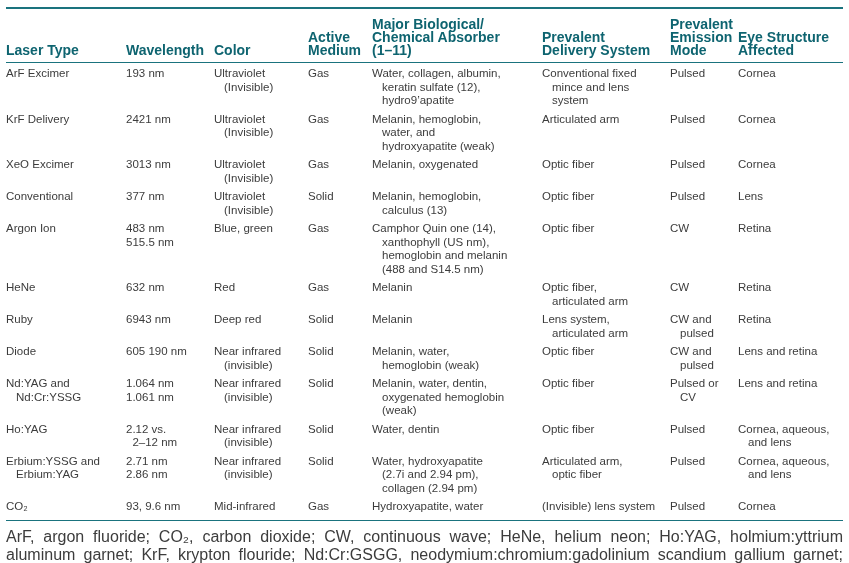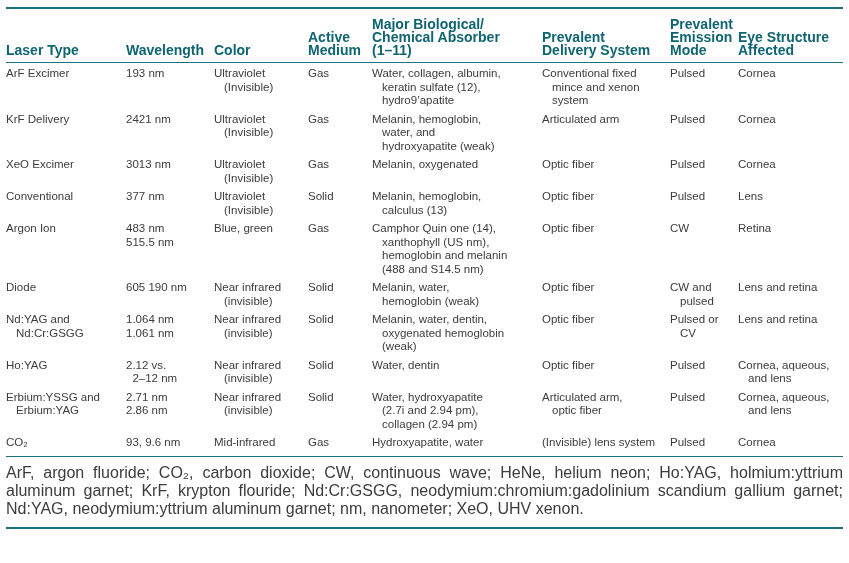--- a/index.html
+++ b/index.html
@@ -112,21 +112,21 @@
         <tr>
           <td><div class="cell hang">ArF Excimer</div></td>
           <td><div class="cell">193 nm</div></td>
           <td><div class="cell hang">Ultraviolet
 (Invisible)</div></td>
           <td><div class="cell hang">Gas</div></td>
           <td><div class="cell hang">Water, collagen, albumin,
 keratin sulfate (12),
 hydro9’apatite</div></td>
           <td><div class="cell hang">Conventional fixed
-mince and xenon
+mince and lens
 system</div></td>
           <td><div class="cell hang">Pulsed</div></td>
           <td><div class="cell hang">Cornea</div></td>
         </tr>
         <tr>
           <td><div class="cell hang">KrF Delivery</div></td>
           <td><div class="cell">2421 nm</div></td>
           <td><div class="cell hang">Ultraviolet
 (Invisible)</div></td>
           <td><div class="cell hang">Gas</div></td>
@@ -168,35 +168,58 @@
           <td><div class="cell hang">Gas</div></td>
           <td><div class="cell hang">Camphor Quin one (14),
 xanthophyll (US nm),
 hemoglobin and melanin
 (488 and S14.5 nm)</div></td>
           <td><div class="cell hang">Optic fiber</div></td>
           <td><div class="cell hang">CW</div></td>
           <td><div class="cell hang">Retina</div></td>
         </tr>
         <tr>
+          <td><div class="cell hang">HeNe</div></td>
+          <td><div class="cell">632 nm</div></td>
+          <td><div class="cell hang">Red</div></td>
+          <td><div class="cell hang">Gas</div></td>
+          <td><div class="cell hang">Melanin</div></td>
+          <td><div class="cell hang">Optic fiber,
+articulated arm</div></td>
+          <td><div class="cell hang">CW</div></td>
+          <td><div class="cell hang">Retina</div></td>
+        </tr>
+        <tr>
+          <td><div class="cell hang">Ruby</div></td>
+          <td><div class="cell">6943 nm</div></td>
+          <td><div class="cell hang">Deep red</div></td>
+          <td><div class="cell hang">Solid</div></td>
+          <td><div class="cell hang">Melanin</div></td>
+          <td><div class="cell hang">Lens system,
+articulated arm</div></td>
+          <td><div class="cell hang">CW and
+pulsed</div></td>
+          <td><div class="cell hang">Retina</div></td>
+        </tr>
+        <tr>
           <td><div class="cell hang">Diode</div></td>
           <td><div class="cell">605 190 nm</div></td>
           <td><div class="cell hang">Near infrared
 (invisible)</div></td>
           <td><div class="cell hang">Solid</div></td>
           <td><div class="cell hang">Melanin, water,
 hemoglobin (weak)</div></td>
           <td><div class="cell hang">Optic fiber</div></td>
           <td><div class="cell hang">CW and
 pulsed</div></td>
           <td><div class="cell hang">Lens and retina</div></td>
         </tr>
         <tr>
           <td><div class="cell hang">Nd:YAG and
-Nd:Cr:GSGG</div></td>
+Nd:Cr:YSSG</div></td>
           <td><div class="cell">1.064 nm
 1.061 nm</div></td>
           <td><div class="cell hang">Near infrared
 (invisible)</div></td>
           <td><div class="cell hang">Solid</div></td>
           <td><div class="cell hang">Melanin, water, dentin,
 oxygenated hemoglobin
 (weak)</div></td>
           <td><div class="cell hang">Optic fiber</div></td>
           <td><div class="cell hang">Pulsed or

